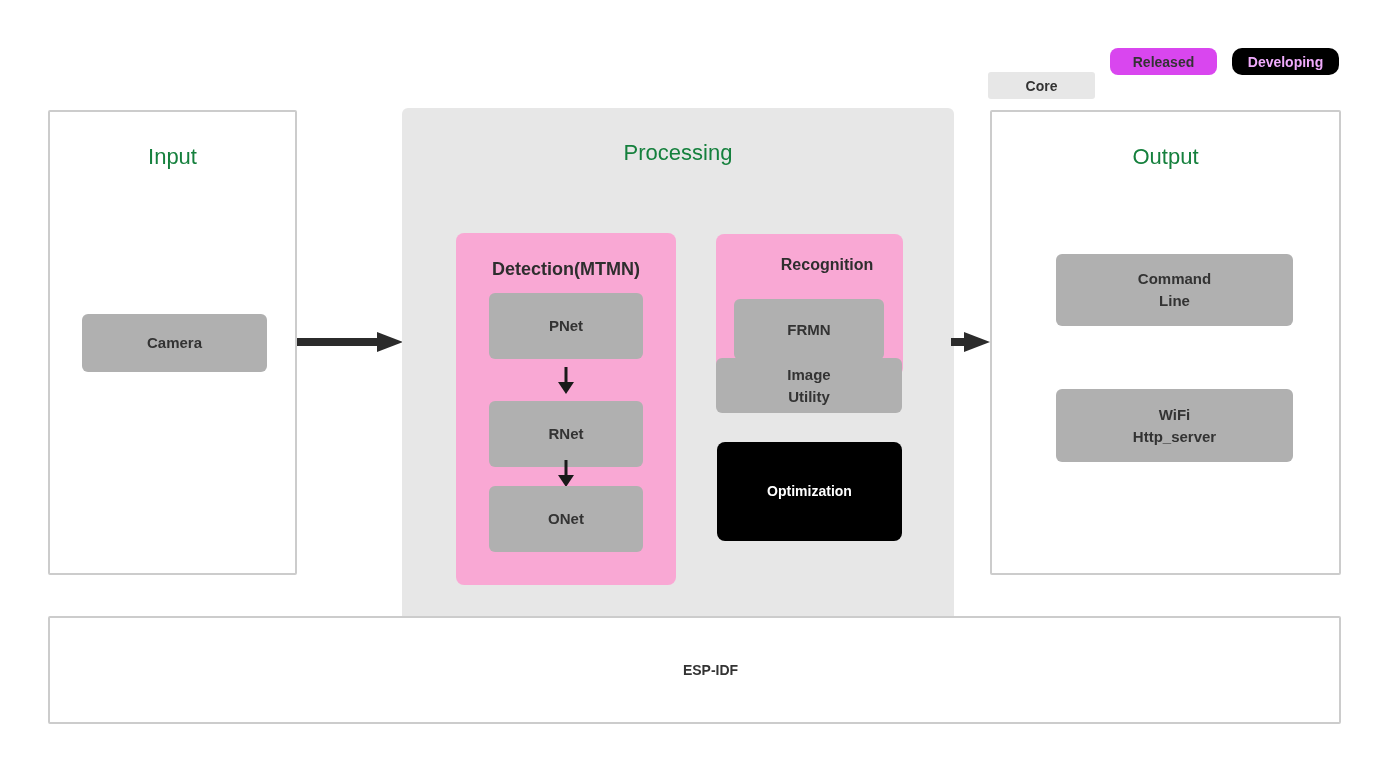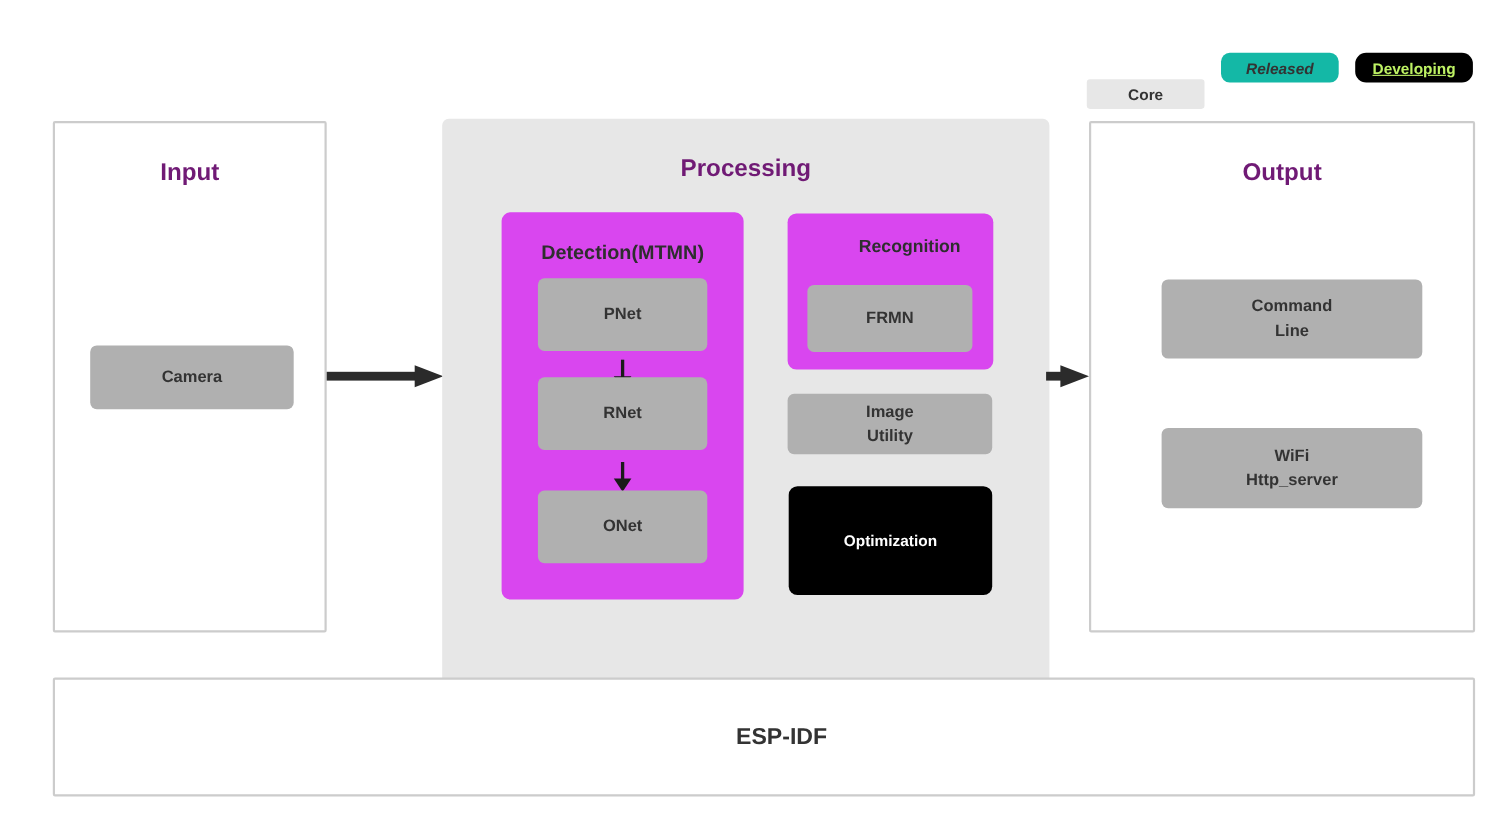--- a/index.html
+++ b/index.html
@@ -26,22 +26,22 @@
     width: 107px;
     height: 27px;
     display: flex;
     align-items: center;
     justify-content: center;
     font-size: 14px;
     font-weight: bold;
     color: #333333;
   }
   .pill-core      { background: #e7e7e7; border-radius: 3px; margin-top: 24px; }
-  .pill-released  { background: #14b8a6; border-radius: 8px; font-style: italic; }
-  .pill-developing{ background: #000000; color: #bef264; border-radius: 10px; text-decoration: underline; }
+  .pill-released  { background: #d946ef; border-radius: 8px; }
+  .pill-developing{ background: #000000; color: #f0abfc; border-radius: 10px; }
 
   
   .panel {
     position: absolute;
     background: #ffffff;
     border: 2px solid #cccccc;
     border-radius: 2px;
   }
   .input-panel  { left: 48px;  top: 110px; width: 249px; height: 465px; }
   .output-panel { left: 990px; top: 110px; width: 351px; height: 465px; }
@@ -49,41 +49,42 @@
     left: 48px; top: 616px; width: 1293px; height: 108px;
     display: flex; align-items: center; justify-content: center;
   }
   .panel-title {
     position: absolute;
     top: 32px;
     left: 0;
     width: 100%;
     text-align: center;
     font-size: 22px;
-    font-weight: bold;
-    color: #701a75;
+    font-weight: normal;
+    color: #15803d;
   }
   .foundation-title {
-    font-size: 21px;
+    font-size: 14px;
     font-weight: bold;
     color: #333333;
     margin-left: 32px;
   }
 
   
   .processing-panel {
     position: absolute;
     left: 402px; top: 108px; width: 552px; height: 578px;
     background: #e7e7e7;
     border-radius: 6px;
   }
   .subpanel {
     position: absolute;
-    background: #d946ef;
+    background: #f9a8d4;
     border-radius: 8px;
+    margin-top: 40px;
   }
   .detection   { left: 54px;  top: 85px; width: 220px; height: 352px; }
   .recognition { left: 314px; top: 86px; width: 187px; height: 142px; }
   .subpanel-title {
     position: absolute;
     left: 0; width: 100%;
     text-align: center;
     font-weight: bold;
     color: #2e2e2e;
   }
@@ -101,21 +102,21 @@
     text-align: center;
     white-space: pre-line;
     font-size: 15px;
     font-weight: bold;
     color: #333333;
     line-height: 1.45;
   }
   .camera-node { left: 32px;  top: 202px; width: 185px; height: 58px; }
 
   .pnet { left: 33px; top: 60px;  width: 154px; height: 66px; }
-  .rnet { left: 33px; top: 150px; width: 154px; height: 66px; }
+  .rnet { left: 33px; top: 168px; width: 154px; height: 66px; }
   .onet { left: 33px; top: 253px; width: 154px; height: 66px; }
 
   .frmn { left: 18px; top: 65px; width: 150px; height: 61px; }
 
   .image-utility { left: 314px; top: 250px; width: 186px; height: 55px; }
   .optimization {
     left: 315px; top: 334px; width: 185px; height: 99px;
     background: #000000; color: #ffffff;
     font-size: 14px; border-radius: 8px;
   }

